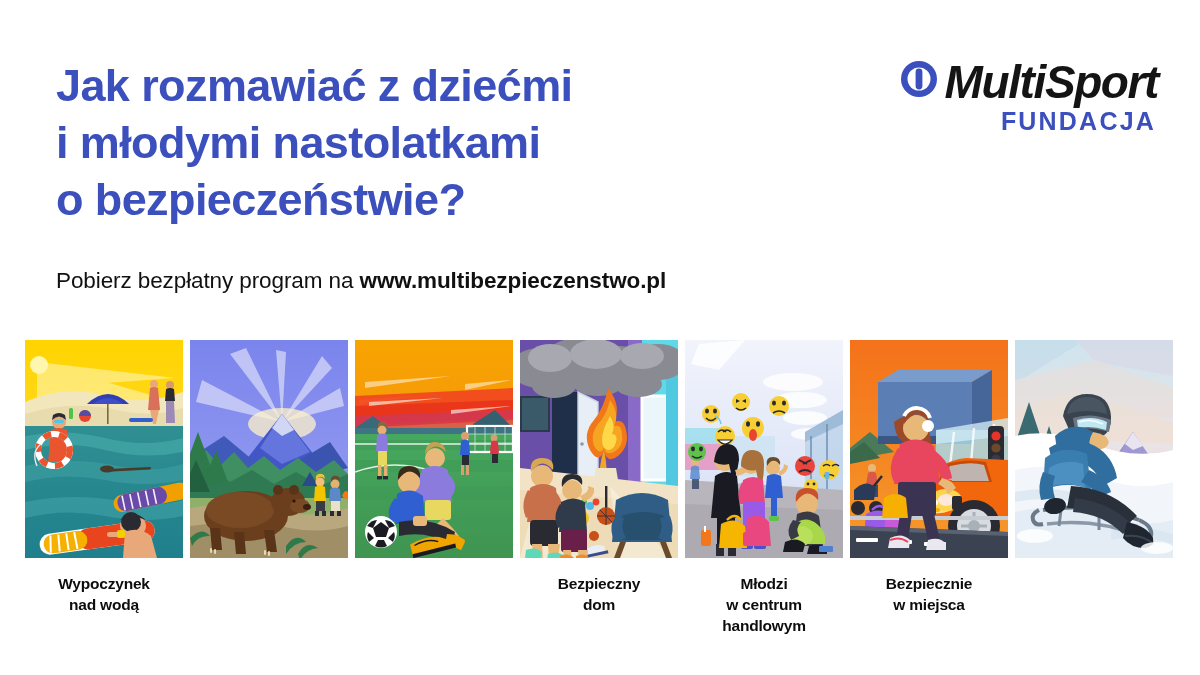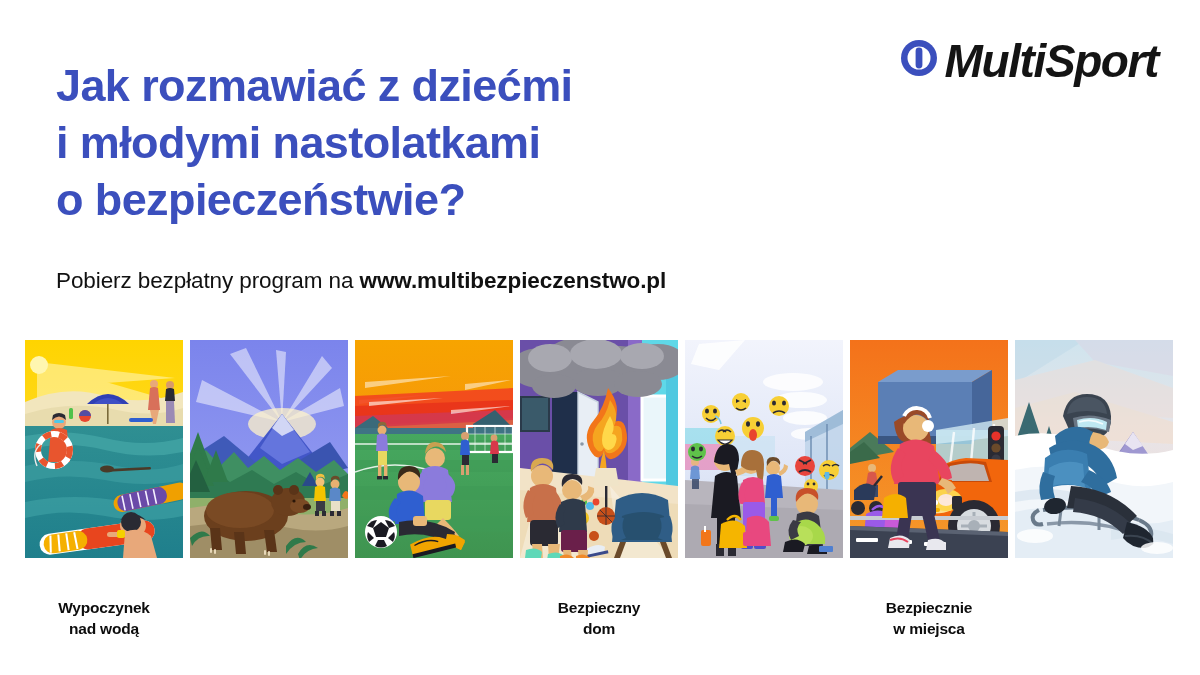--- a/index.html
+++ b/index.html
@@ -52,20 +52,21 @@
     right: 42px;
     top: 38px;
     width: 320px;
     text-align: right;
   }
   .logo-row {
     display: flex;
     align-items: center;
     justify-content: flex-end;
     gap: 7px;
+    margin-top: 21px;
   }
   .logo-mark {
     width: 38px;
     height: 38px;
     flex: 0 0 38px;
     position: relative;
     top: -3px;
   }
   .logo-word {
     font-size: 46px;
@@ -103,21 +104,21 @@
     height: 218px;
     overflow: hidden;
     position: relative;
   }
   .card svg {
     display: block;
     width: 158px;
     height: 218px;
   }
   .caption {
-    margin-top: 40px;
+    margin-top: 16px;
     text-align: center;
     font-size: 15.5px;
     font-weight: bold;
     line-height: 1.35;
     color: #0d0d0d;
     letter-spacing: -0.2px;
     white-space: pre-line;
   }
 </style>
 </head>
@@ -135,20 +136,21 @@
     <div class="logo-row">
       <span class="logo-mark">
         <svg viewBox="0 0 38 38">
           <circle cx="19" cy="19" r="18" fill="#3b4fbd"></circle>
           <circle cx="19" cy="19" r="11.5" fill="#ffffff"></circle>
           <rect x="15.6" y="8.6" width="6.8" height="20.8" rx="3.4" fill="#3b4fbd"></rect>
         </svg>
       </span>
       <span class="logo-word">MultiSport</span>
     </div>
+    <div class="logo-sub">FUNDACJA</div>
   </div>
 
   <div class="cards">
 
     <div class="card-col">
       <div class="card">
         <svg viewBox="0 0 158 218">
           <defs>
             <linearGradient id="c1sky" x1="0" y1="0" x2="0" y2="1">
               <stop offset="0" stop-color="#ffd400"></stop>
@@ -706,20 +708,23 @@
             <path d="M112 174 q12 -6 22 2 l4 30 h-30z" fill="#3a3a44"></path>
             <path d="M106 186 q14 -12 26 -2 q10 8 8 20 h-34z" fill="#a8d84a"></path>
             <ellipse cx="116" cy="196" rx="12" ry="10" fill="#b8e05a"></ellipse>
             <path d="M108 180 q-8 10 -2 20 l8 -4 q-4 -8 2 -14z" fill="#3a3a44"></path>
             <path d="M100 202 q12 -6 20 2 l-2 8 h-20z" fill="#1a1a22"></path>
             <path d="M124 206 q12 -4 18 4 v4 h-20z" fill="#1a1a22"></path>
             <rect x="134" y="206" width="14" height="6" rx="1" fill="#4f7fd0"></rect>
           </g>
         </svg>
       </div>
+      <div class="caption">Młodzi
+w centrum
+handlowym</div>
     </div>
 
     <div class="card-col">
       <div class="card">
         <svg viewBox="0 0 158 218">
           <defs>
             <linearGradient id="c6sky" x1="0" y1="0" x2="0" y2="1">
               <stop offset="0" stop-color="#f4721a"></stop>
                 <stop offset="1" stop-color="#f59a2a"></stop>
             </linearGradient>

